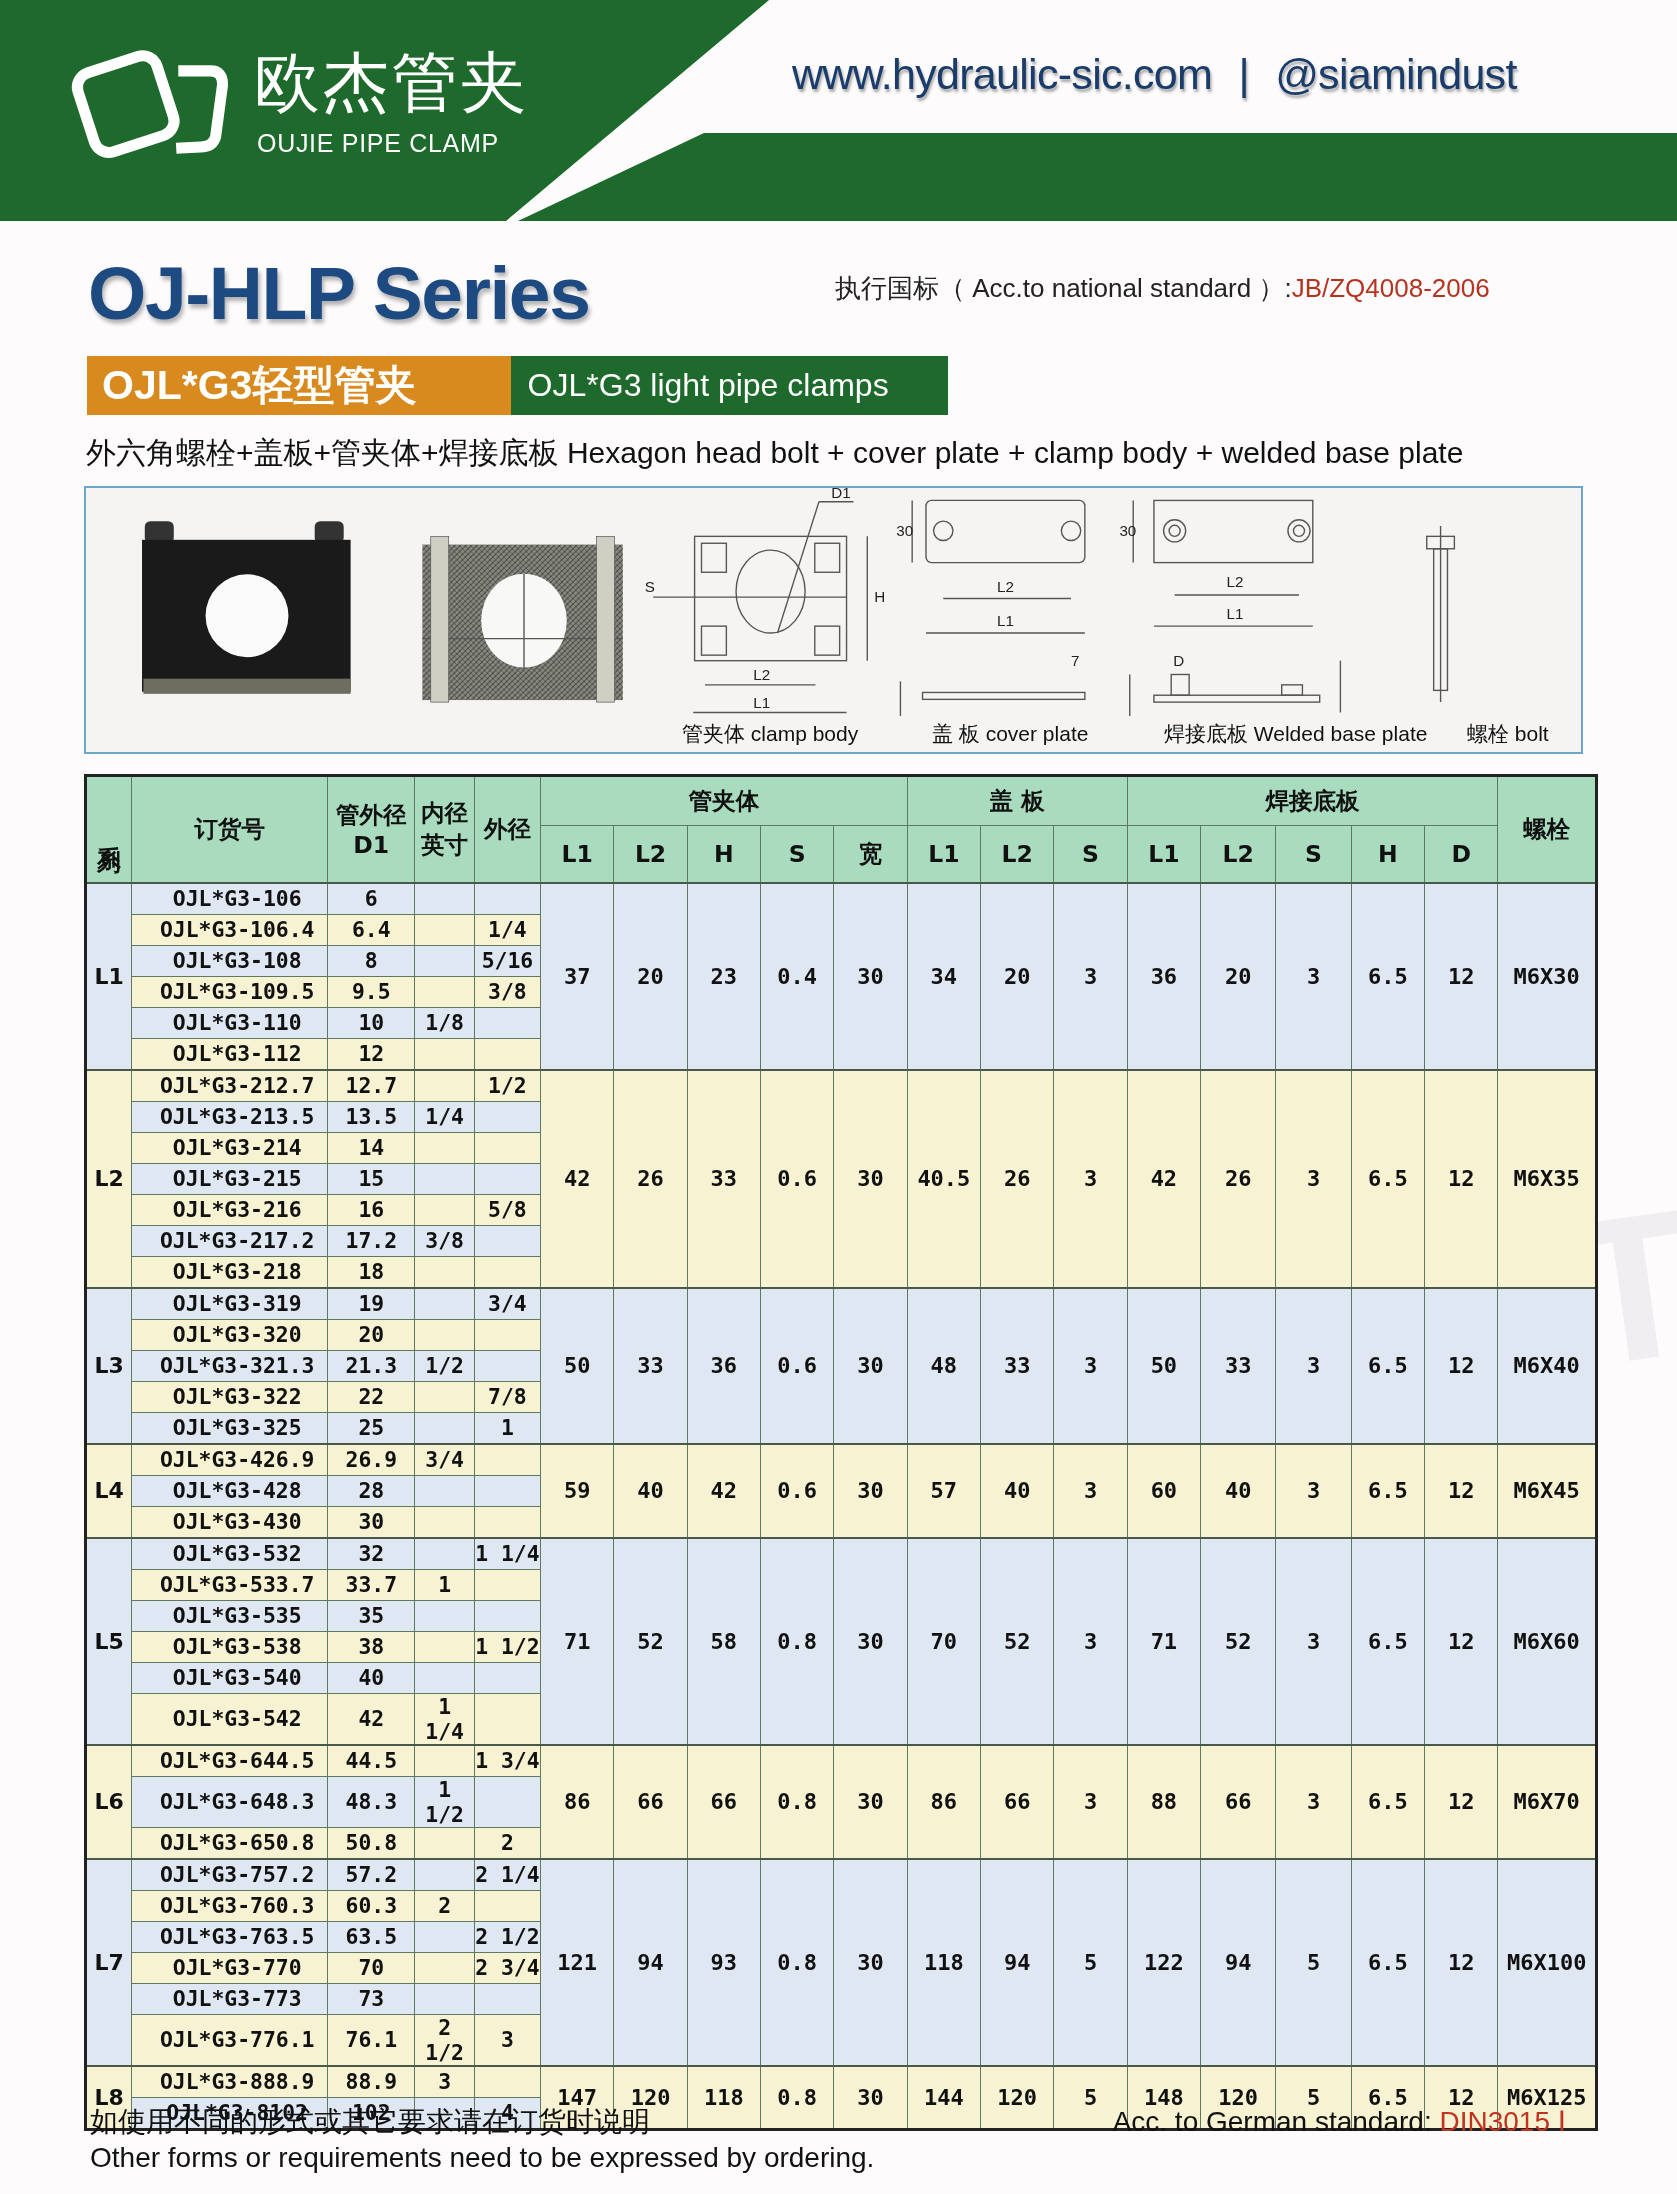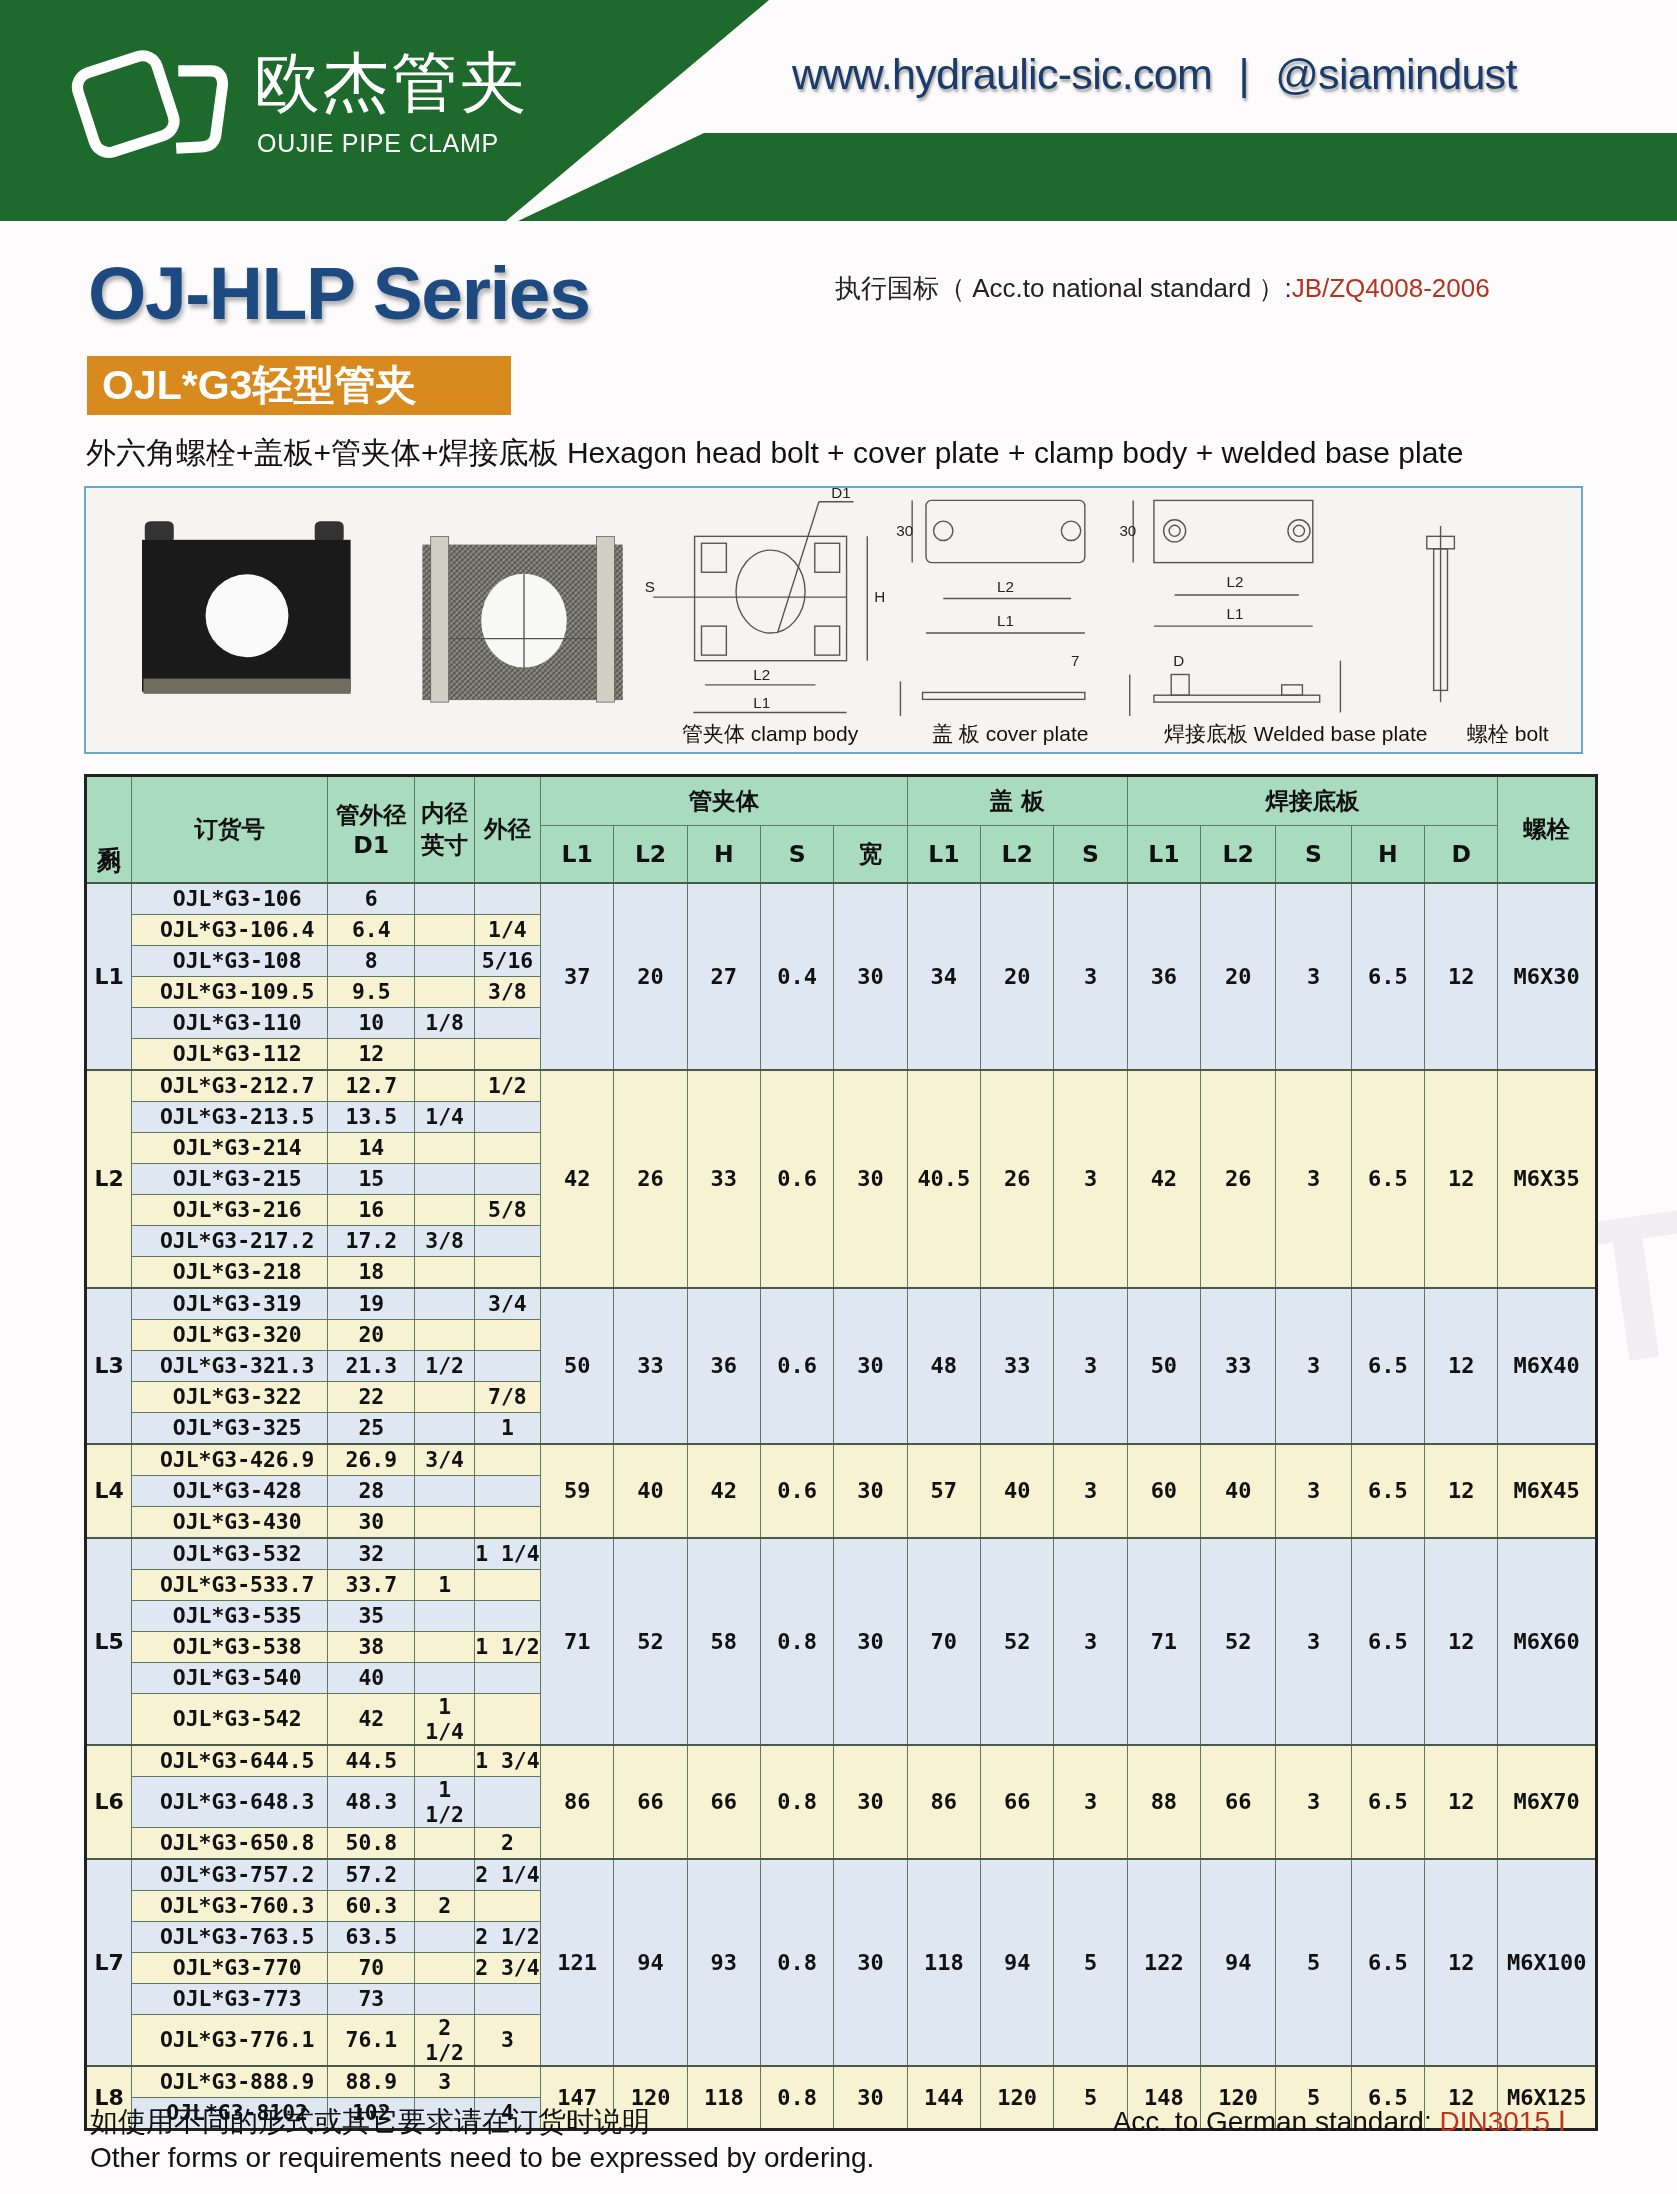--- a/index.html
+++ b/index.html
@@ -68,20 +68,21 @@
   <span>@siamindust</span>
 </div>
 
 <div class="abs series">OJ-HLP Series</div>
 <div class="abs std">
   <span>执行国标（ Acc.to national standard ）:</span><span class="code">JB/ZQ4008-2006</span>
 </div>
 
 <div class="abs tag">
   <div class="tag-cn">OJL*G3轻型管夹</div>
+  <div class="tag-en">OJL*G3 light pipe clamps</div>
 </div>
 
 <div class="abs subtitle">外六角螺栓+盖板+管夹体+焊接底板 Hexagon head bolt + cover plate + clamp body + welded base plate</div>
 
 <div class="abs diag">
   <svg width="1499" height="268" viewBox="0 0 2168 388">
 
     <g>
       <rect x="84" y="48" width="42" height="32" rx="8" fill="#333"></rect>
       <rect x="330" y="48" width="42" height="32" rx="8" fill="#333"></rect>
@@ -234,21 +235,21 @@
   </thead>
   <tbody id="tbody">
         <tr class="blue rb grp-start">
           <td class="g ser" rowspan="6">L1</td>
           <td class="c ord">OJL*G3-106</td>
           <td class="c">6</td>
           <td class="c"></td>
           <td class="c"></td>
           <td class="g big" rowspan="6">37</td>
           <td class="g big" rowspan="6">20</td>
-          <td class="g big" rowspan="6">27</td>
+          <td class="g big" rowspan="6">23</td>
           <td class="g big" rowspan="6">0.4</td>
           <td class="g big" rowspan="6">30</td>
           <td class="g big" rowspan="6">34</td>
           <td class="g big" rowspan="6">20</td>
           <td class="g big" rowspan="6">3</td>
           <td class="g big" rowspan="6">36</td>
           <td class="g big" rowspan="6">20</td>
           <td class="g big" rowspan="6">3</td>
           <td class="g big" rowspan="6">6.5</td>
           <td class="g big" rowspan="6">12</td>

